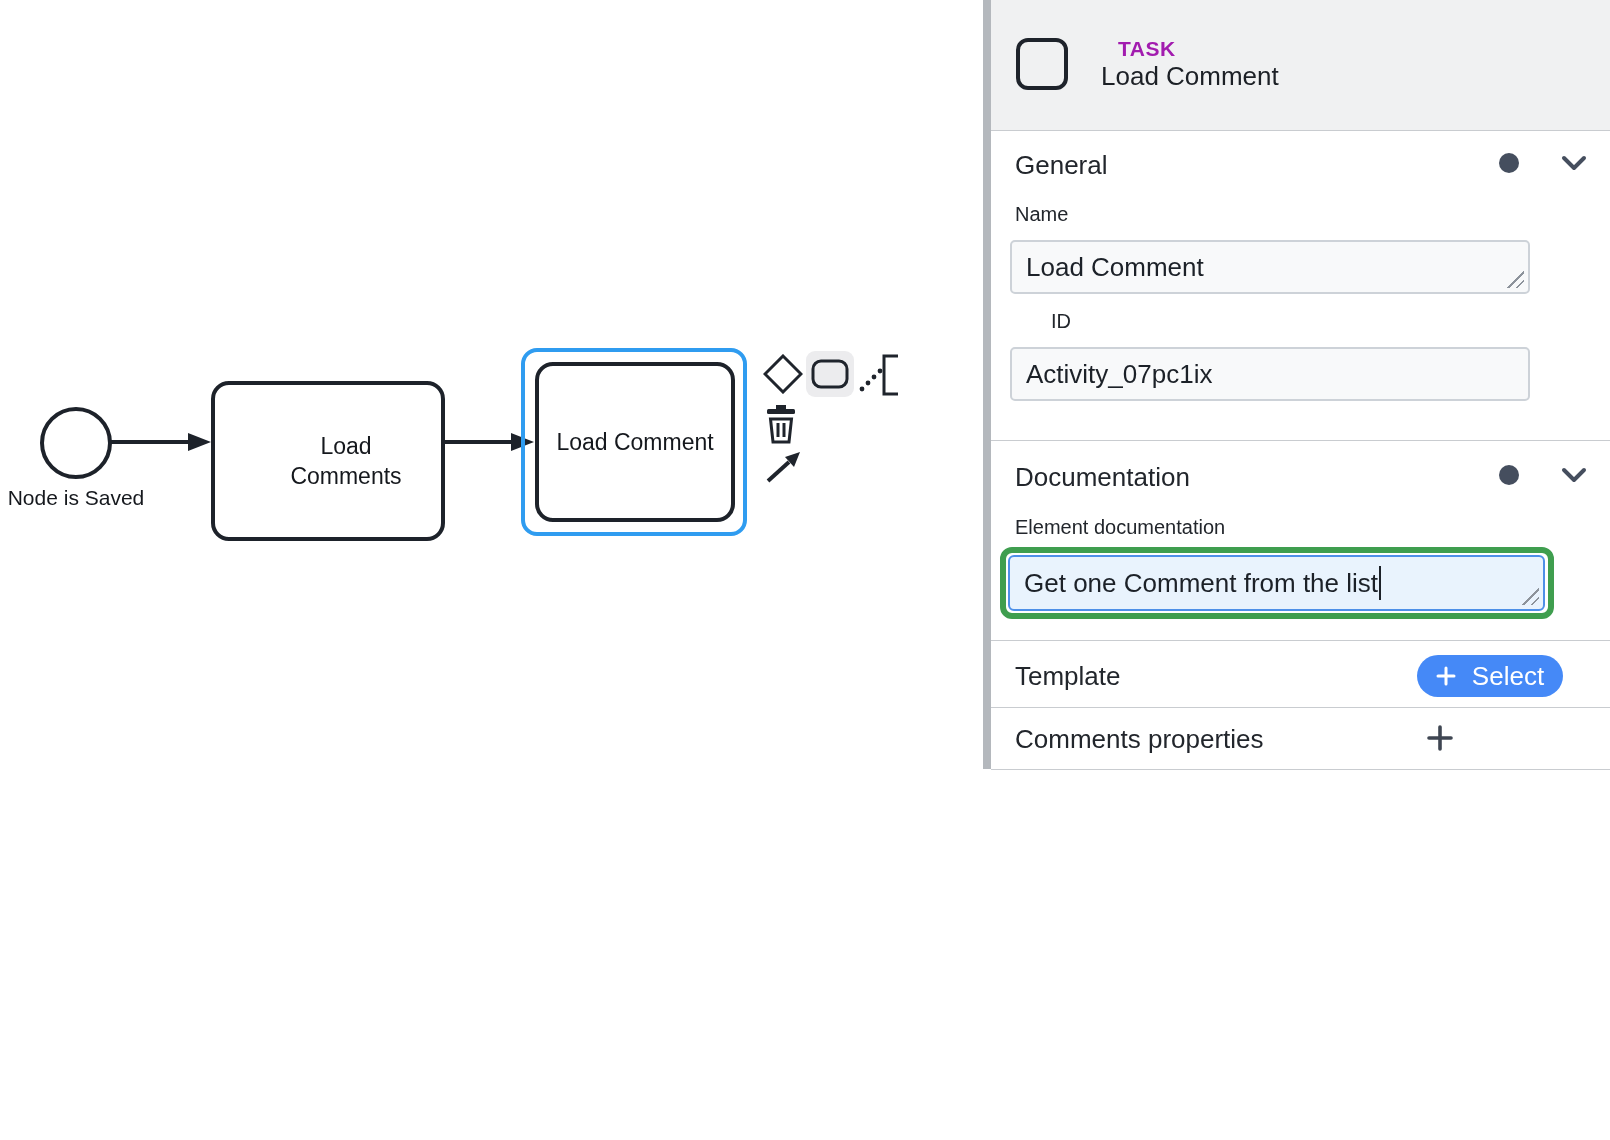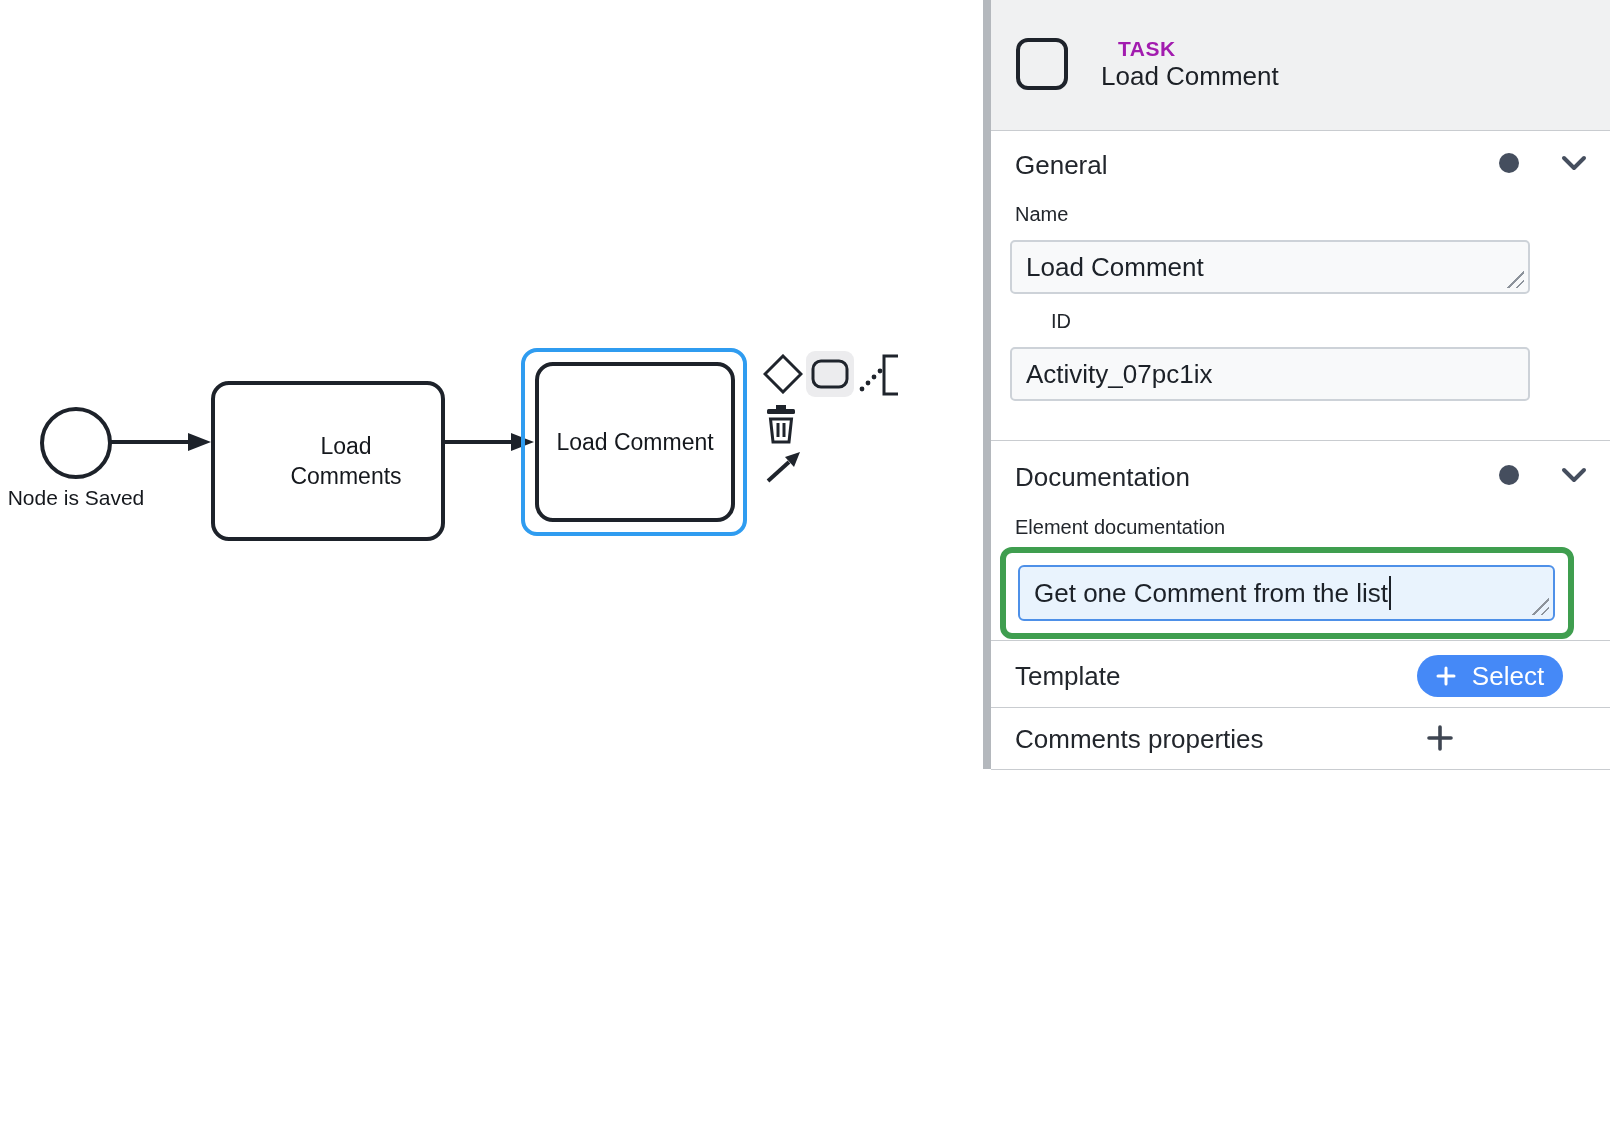--- a/index.html
+++ b/index.html
@@ -55,21 +55,21 @@
          border:2px solid #cdd2d8;border-radius:5px;display:flex;align-items:center;
          padding-left:14px;font-size:26px;color:#1c2128;}
   .f-name{top:240px;}
   .f-id{top:347px;}
 
   .grip{position:absolute;right:4px;bottom:4px;width:20px;height:20px;
         background:repeating-linear-gradient(135deg,transparent 0 4px,#8d939b 4px 6px);
         clip-path:polygon(100% 0,0 100%,100% 100%);pointer-events:none;}
 
   .doc-ring{position:absolute;left:17px;top:547px;width:538px;height:56px;
-            border:6px solid #3f9e4f;border-radius:12px;background:#fff;padding:12px;}
+            border:6px solid #3f9e4f;border-radius:12px;background:#fff;padding:2px;}
   .doc-field{width:519px;height:52px;background:#e9f3fd;border:2px solid #4e90e8;
              border-radius:6px;display:flex;align-items:center;padding-left:14px;
              font-size:26px;color:#1c2128;position:relative;}
   .caret{display:inline-block;width:2px;height:34px;background:#1c2128;margin-left:1px;}
 
   .select-btn{position:absolute;left:434px;top:655px;width:146px;height:42px;background:#4589f7;
               border:none;border-radius:21px;display:flex;align-items:center;justify-content:center;
               gap:16px;color:#fff;font-size:26px;font-family:"Liberation Sans",sans-serif;cursor:pointer;}
   .ext-plus{position:absolute;left:444px;top:725px;width:26px;height:26px;cursor:pointer;}
 

